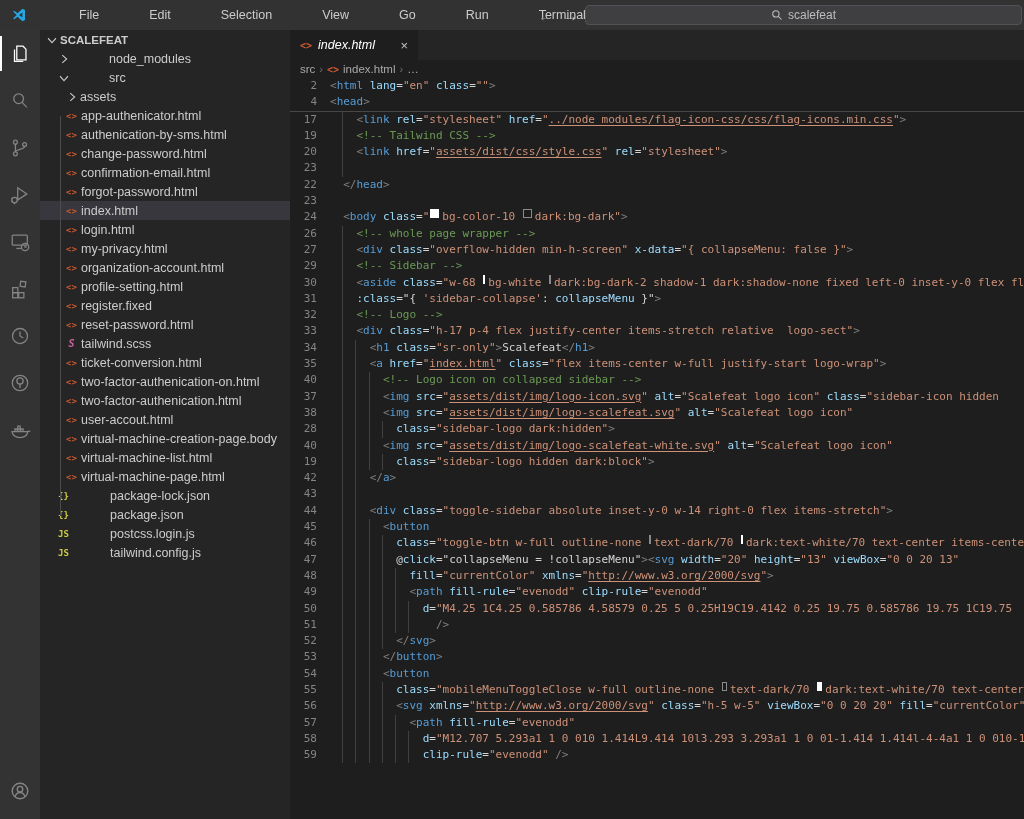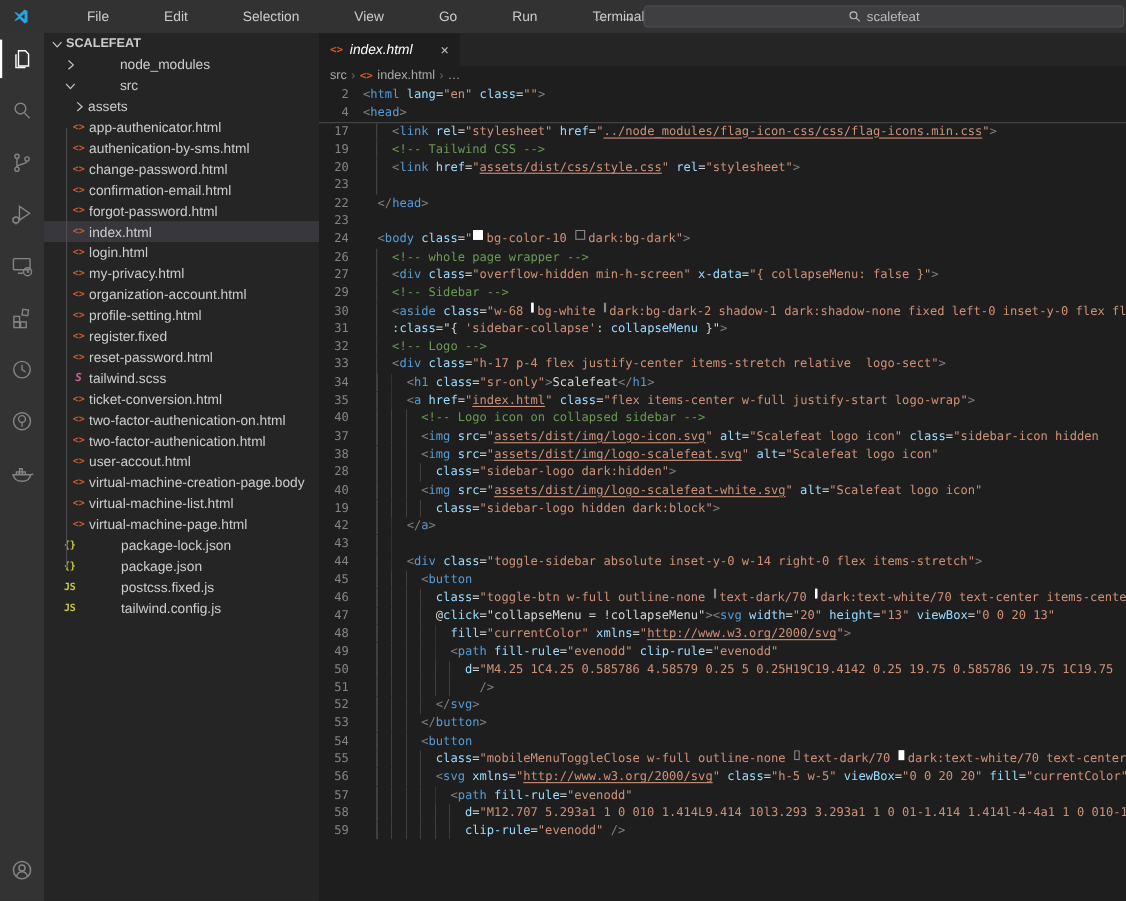--- a/index.html
+++ b/index.html
@@ -291,21 +291,21 @@
       <div class="trow lvl1">
         <span class="fi json">{}</span>
         <span>package-lock.json</span>
       </div>
       <div class="trow lvl1">
         <span class="fi json">{}</span>
         <span>package.json</span>
       </div>
       <div class="trow lvl1">
         <span class="fi js">JS</span>
-        <span>postcss.fixed.js</span>
+        <span>postcss.login.js</span>
       </div>
       <div class="trow lvl1">
         <span class="fi js">JS</span>
         <span>tailwind.config.js</span>
       </div>
     </div>
   <div class="tree-guide" style="top:86px;height:400px;"></div>
 </div>
 
 <div class="editor">

